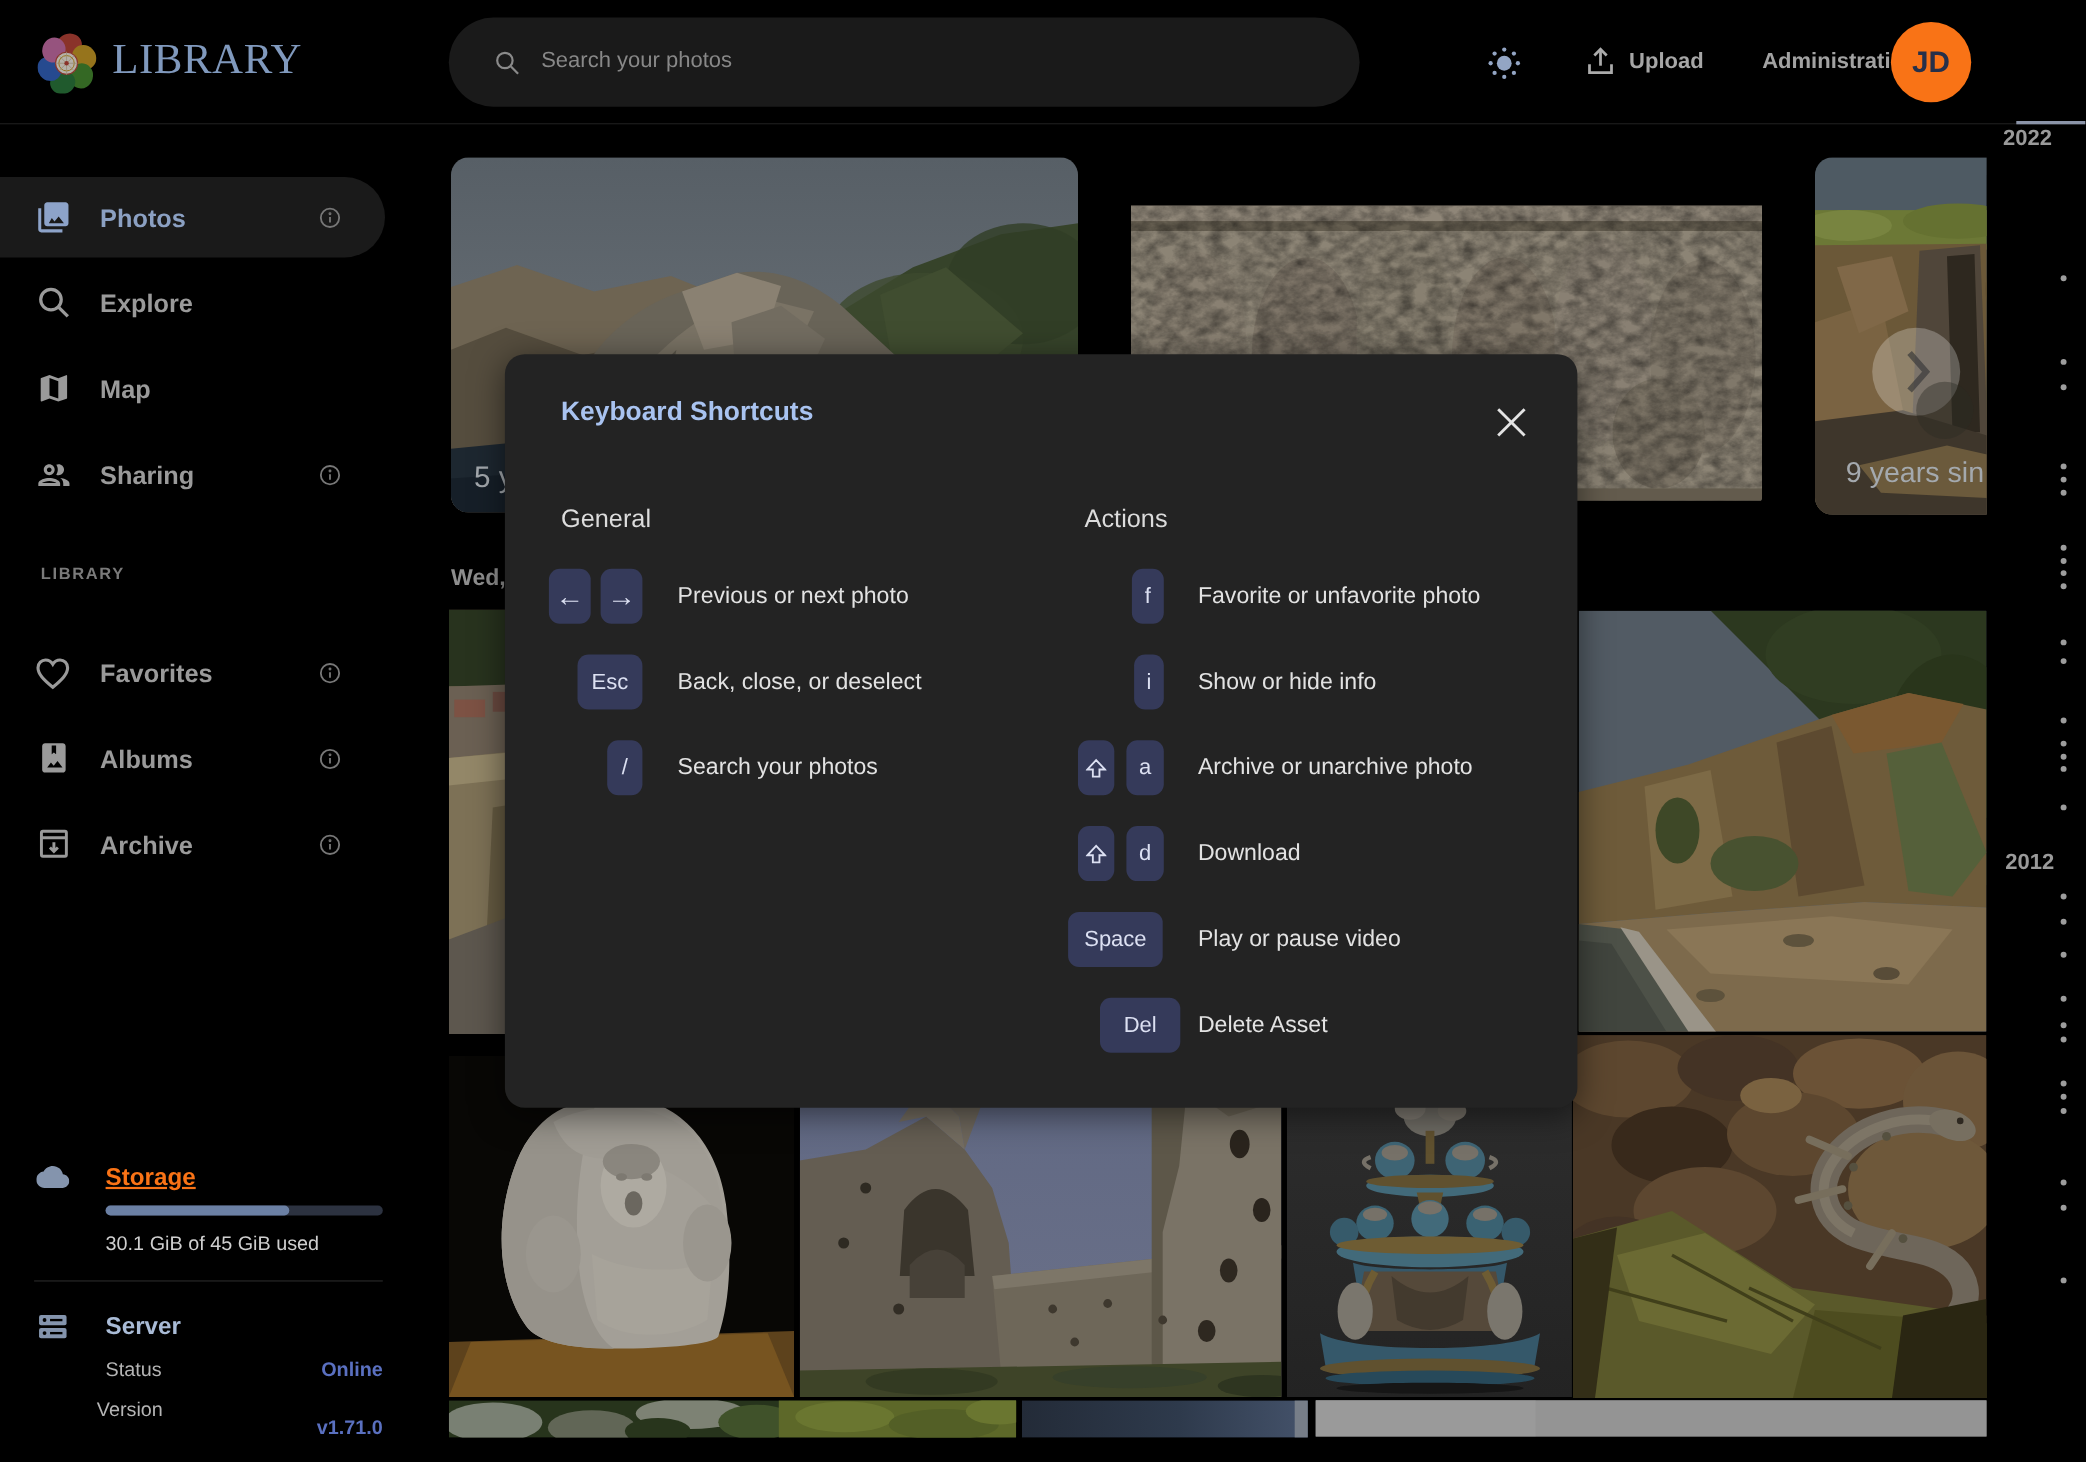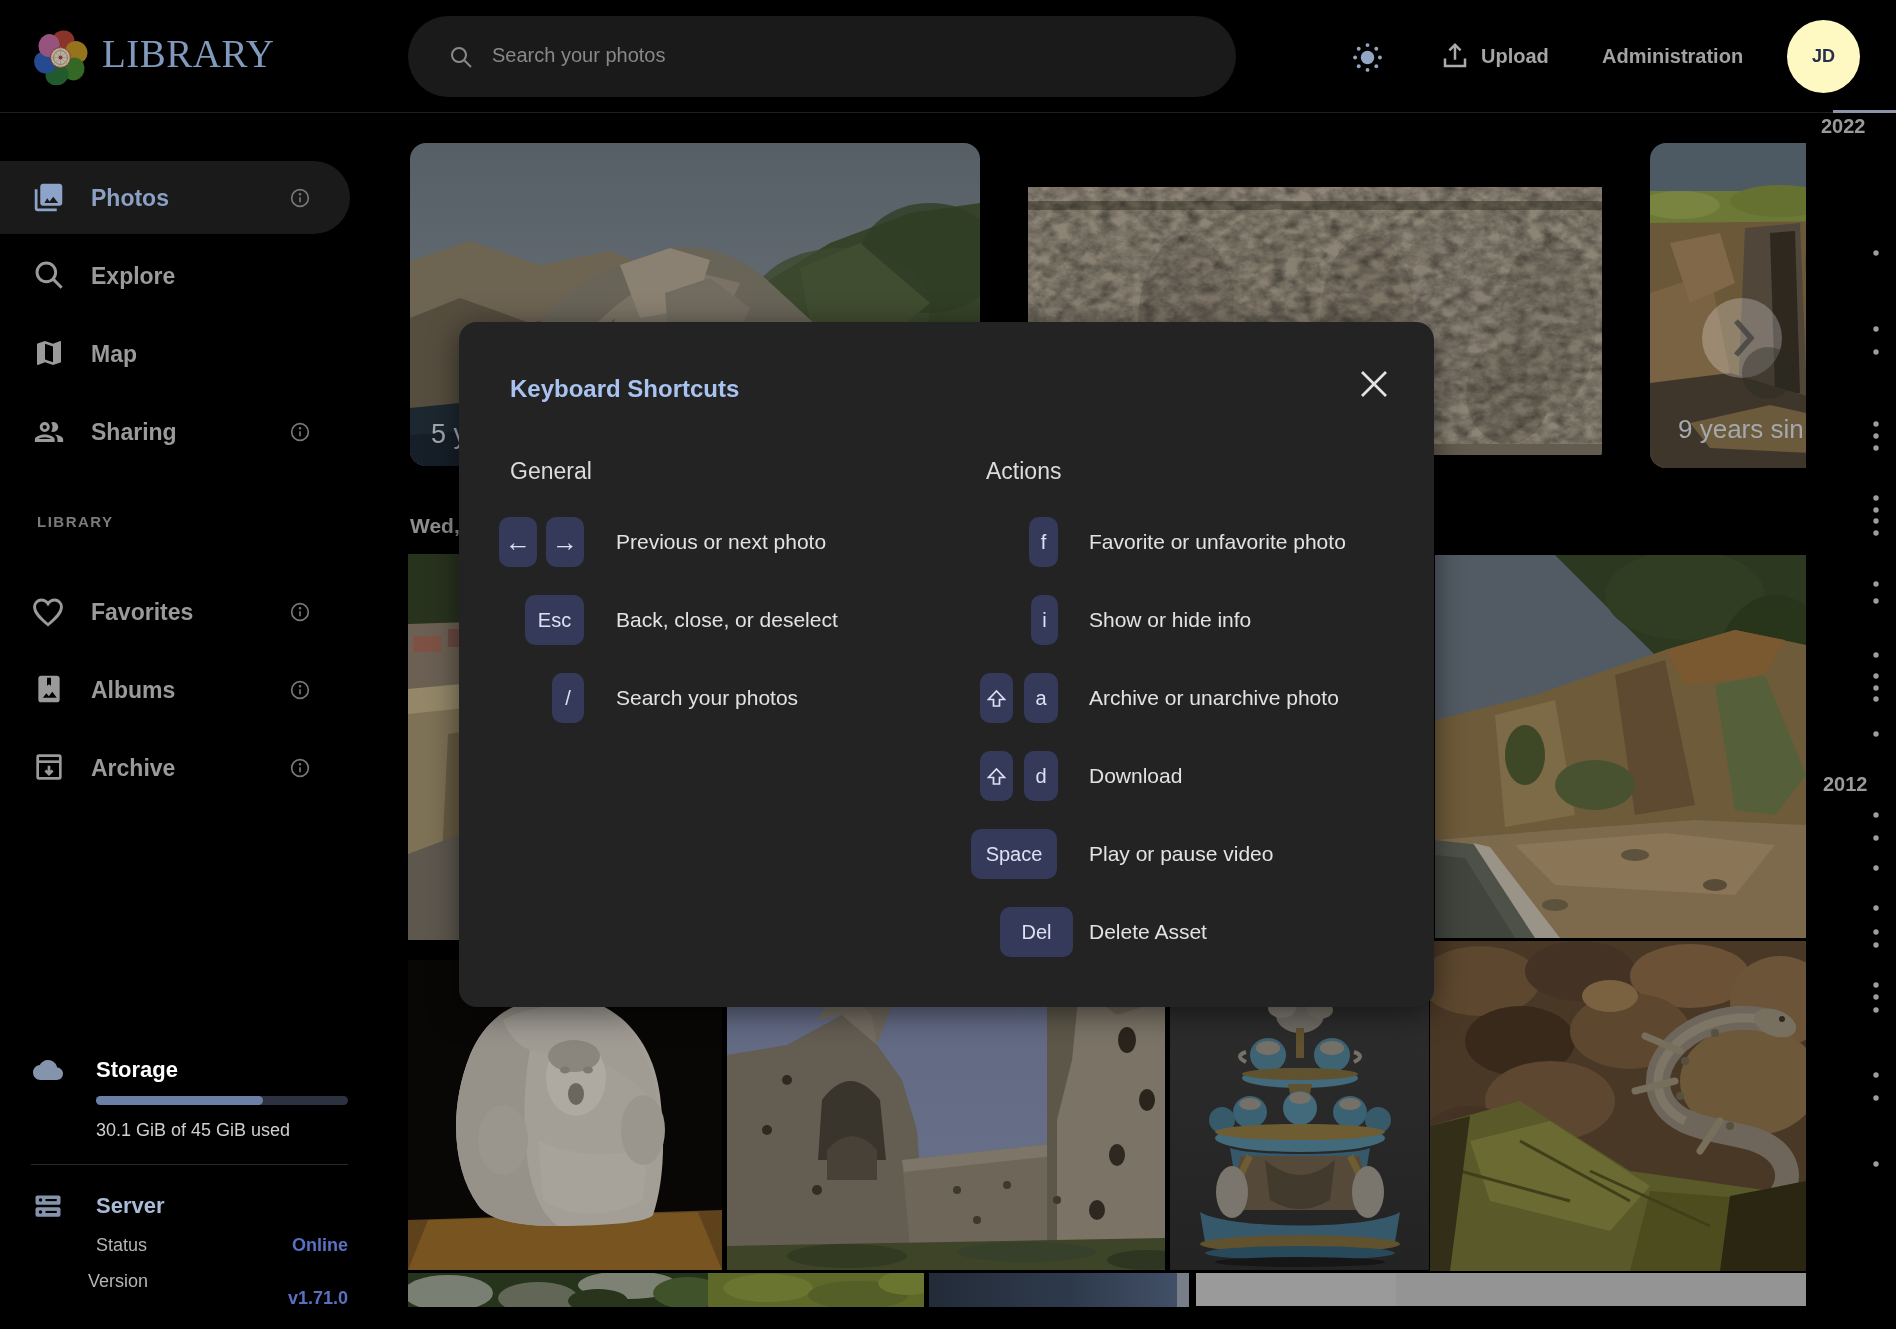--- a/index.html
+++ b/index.html
@@ -386,21 +386,21 @@
 
     <svg class="abs" style="left:1440px; top:41px;" width="30" height="30" viewBox="0 0 24 24" fill="none" stroke="#ababab" stroke-width="2">
       <path d="M12 15 V4"></path>
       <path d="M7.5 7.5 L12 3 L16.5 7.5"></path>
       <path d="M4 14 v6 h16 v-6"></path>
     </svg>
     <div class="abs" style="left:1481px; top:45px; font-size:20px; font-weight:700; color:#a6a6a6;">Upload</div>
 
     <div class="abs" style="left:1602px; top:45px; font-size:20px; font-weight:700; color:#a2a2a2;">Administration</div>
 
-    <div class="abs" style="left:1787px; top:20px; width:73px; height:73px; border-radius:50%; background:#fef9c3; display:flex; align-items:center; justify-content:center; font-size:18px; font-weight:600; color:#26304a;">JD</div>
+    <div class="abs" style="left:1719px; top:20px; width:73px; height:73px; border-radius:50%; background:#f97316; display:flex; align-items:center; justify-content:center; font-size:27px; font-weight:600; color:#26304a;">JD</div>
   </div>
 
   <div id="sidebar">
 
     <div class="abs" style="left:0; top:161px; width:350px; height:73px; background:#1a1a1a; border-radius:0 37px 37px 0;"></div>
 
     <svg class="abs" style="left:32px; top:181px;" width="33" height="33" viewBox="0 0 24 24" fill="#8da3c9">
       <path fill-rule="evenodd" d="M22 16 V4 c0-1.1-.9-2-2-2 H8 c-1.1 0-2 .9-2 2 v12 c0 1.1 .9 2 2 2 h12 c1.1 0 2-.9 2-2 zM11 12.5 l1.75 2.33 L15.5 11.5 l3.5 4.5 H9 l2-3.5 z"></path>
       <path d="M2 6 v14 c0 1.1 .9 2 2 2 h14 v-2 H4 V6 H2 z"></path>
     </svg>
@@ -462,21 +462,21 @@
     <div class="abs" style="left:91px; top:755px; font-size:23px; font-weight:600; color:#9a9a9a;">Archive</div>
     <svg class="info" style="left:290px; top:758px;" viewBox="0 0 24 24" fill="none" stroke="#777" stroke-width="2">
         <circle cx="12" cy="12" r="10"></circle>
         <line x1="12" y1="11" x2="12" y2="17"></line>
         <circle cx="12" cy="7.5" r="0.6" fill="#777"></circle>
       </svg>
 
     <svg class="abs" style="left:33px; top:1055px;" width="30" height="30" viewBox="0 0 24 24" fill="#8494ad">
       <path d="M19.35 10.04 C18.67 6.59 15.64 4 12 4 C9.11 4 6.6 5.64 5.35 8.04 C2.34 8.36 0 10.91 0 14 c0 3.31 2.69 6 6 6 h13 c2.76 0 5-2.24 5-5 c0-2.64-2.05-4.78-4.65-4.96 z"></path>
     </svg>
-    <div class="abs" style="left:96px; top:1057px; font-size:22px; font-weight:600; color:#ffffff;">Storage</div>
+    <div class="abs" style="left:96px; top:1057px; font-size:22px; font-weight:600; color:#f97316;text-decoration:underline;">Storage</div>
     <div class="abs" style="left:96px; top:1096px; width:252px; height:9px; border-radius:5px; background:#2c3240;">
       <div style="width:167px; height:9px; border-radius:5px; background:#6b80a4;"></div>
     </div>
     <div class="abs" style="left:96px; top:1120px; font-size:18px; color:#cfcfcf;">30.1 GiB of 45 GiB used</div>
 
     <div class="abs" style="left:31px; top:1164px; width:317px; height:1px; background:#2a2a2a;"></div>
 
     <svg class="abs" style="left:33px; top:1191px;" width="30" height="30" viewBox="0 0 24 24" fill="#8494ad">
       <rect x="2" y="3.5" width="20" height="7.5" rx="1.5"></rect>
       <rect x="2" y="13" width="20" height="7.5" rx="1.5"></rect>
@@ -486,21 +486,21 @@
       <rect x="10" y="15.9" width="9" height="1.7" fill="#000"></rect>
     </svg>
     <div class="abs" style="left:96px; top:1193px; font-size:22px; font-weight:600; color:#a9bbd6;">Server</div>
     <div class="abs" style="left:96px; top:1235px; font-size:18px; color:#b5b5b5;">Status</div>
     <div class="abs" style="left:96px; top:1235px; width:252px; text-align:right; font-size:18px; font-weight:600; color:#5a70c0;">Online</div>
     <div class="abs" style="left:88px; top:1271px; font-size:18px; color:#b5b5b5;">Version</div>
     <div class="abs" style="left:96px; top:1271px; width:252px; text-align:right; font-size:18px; font-weight:600; color:#5a70c0;margin-top:17px;">v1.71.0</div>
   </div>
 
   <div class="abs" style="left:459px; top:322px; width:975px; height:685px; border-radius:18px; background:#232323; box-shadow:0 6px 30px rgba(0,0,0,.5);">
-    <div class="abs" style="left:51px; top:53px; font-size:24px; font-weight:700; color:#a9c3f0;">Keyboard Shortcuts</div>
+    <div class="abs" style="left:51px; top:39px; font-size:24px; font-weight:700; color:#a9c3f0;">Keyboard Shortcuts</div>
     <svg class="abs" style="left:901px; top:48px;" width="28" height="28" viewBox="0 0 28 28" stroke="#e3e3e3" stroke-width="2.6" fill="none">
       <line x1="2" y1="2" x2="26" y2="26"></line>
         <line x1="26" y1="2" x2="2" y2="26"></line>
     </svg>
 
     <div class="abs" style="left:51px; top:136px; font-size:23px; color:#dcdcdc;">General</div>
     <div class="abs" style="left:527px; top:136px; font-size:23px; color:#dcdcdc;">Actions</div>
 
     <div class="key" style="left:40px; top:195px; width:38px; height:50px; font-size:26px;">←</div>
     <div class="key" style="left:87px; top:195px; width:38px; height:50px; font-size:26px;">→</div>

